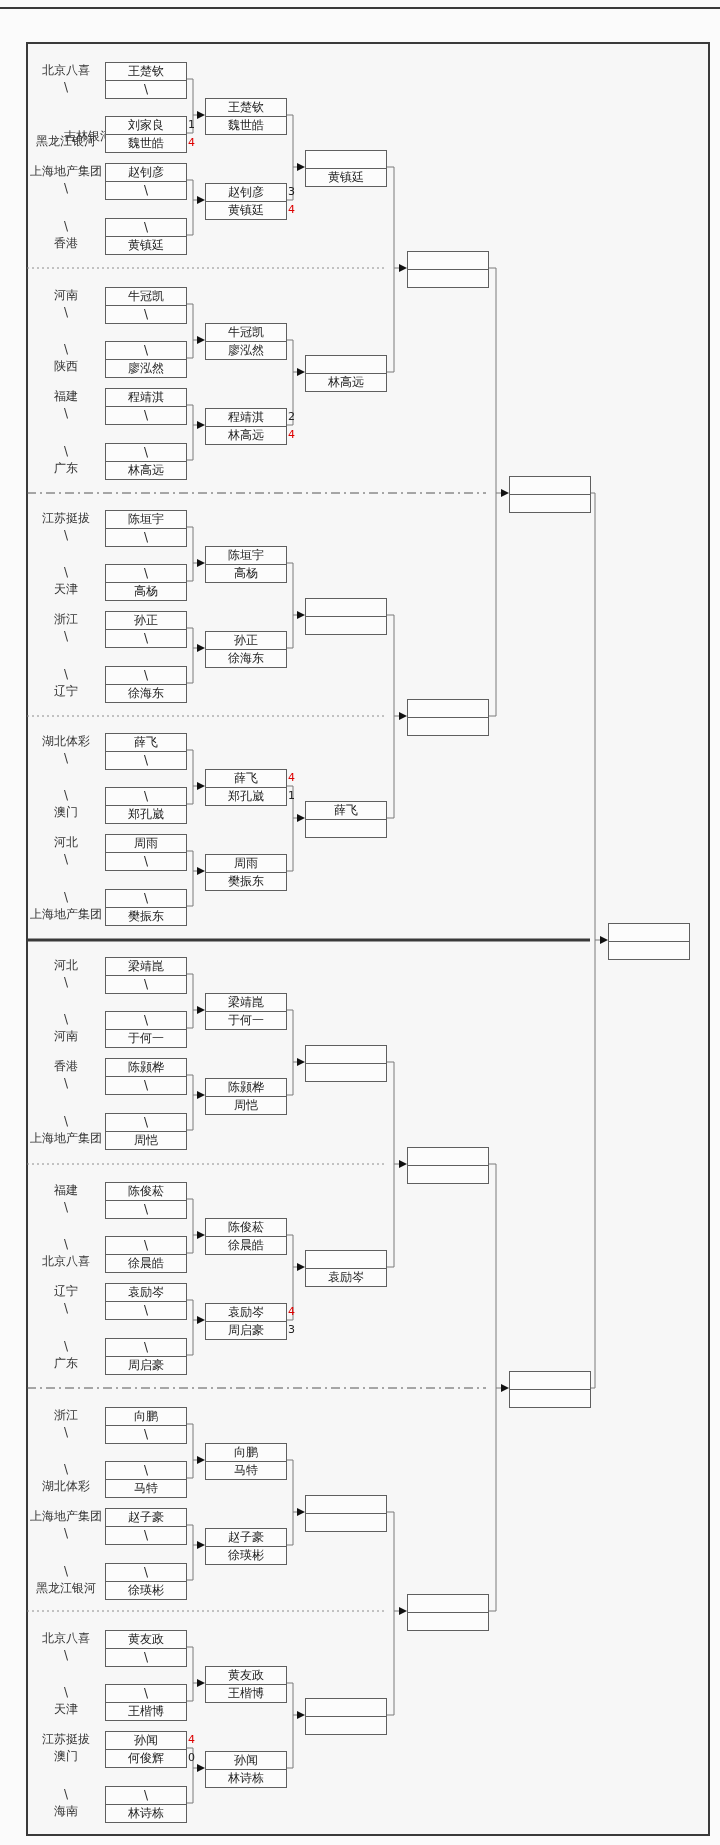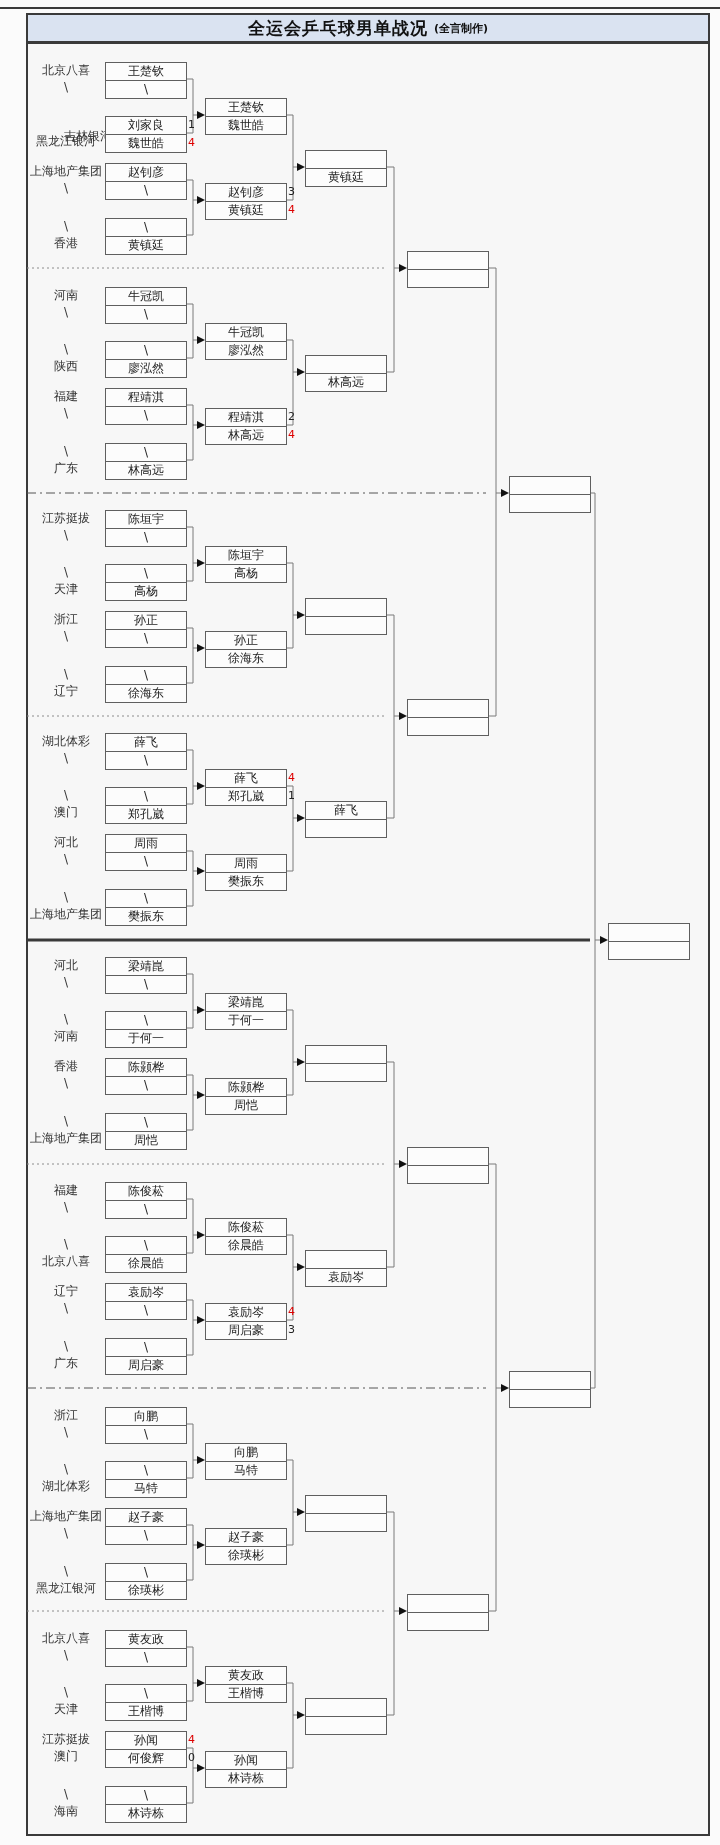--- a/index.html
+++ b/index.html
@@ -27,24 +27,20 @@
   line.sep-dashdot{stroke:#555;stroke-width:1;stroke-dasharray:9,4,2,4;}
   line.sep-solid{stroke:#3a3a3a;stroke-width:3;}
   polygon.arrow{fill:#111;}
 </style>
 </head>
 <body>
 
 <div id="canvas">
   <div class="top-rule"></div>
   <div class="frame"></div>
-  <div class="title-bar">
-    <span class="title">全运会乒乓球男单战况</span>
-    <span class="subtitle">(全言制作)</span>
-  </div>
   <svg id="wires" xmlns="http://www.w3.org/2000/svg" viewBox="0 0 720 1845">
       <line x1="185" y1="79" x2="193" y2="79" class="wire"></line>
       <line x1="193" y1="79" x2="193" y2="133" class="wire"></line>
       <line x1="185" y1="133" x2="193" y2="133" class="wire"></line>
       <line x1="193" y1="115" x2="197" y2="115" class="wire"></line>
       <polygon points="197,111 205,115 197,119" class="arrow"></polygon>
       <line x1="185" y1="180" x2="193" y2="180" class="wire"></line>
       <line x1="193" y1="180" x2="193" y2="235" class="wire"></line>
       <line x1="185" y1="235" x2="193" y2="235" class="wire"></line>
       <line x1="193" y1="200" x2="197" y2="200" class="wire"></line>

